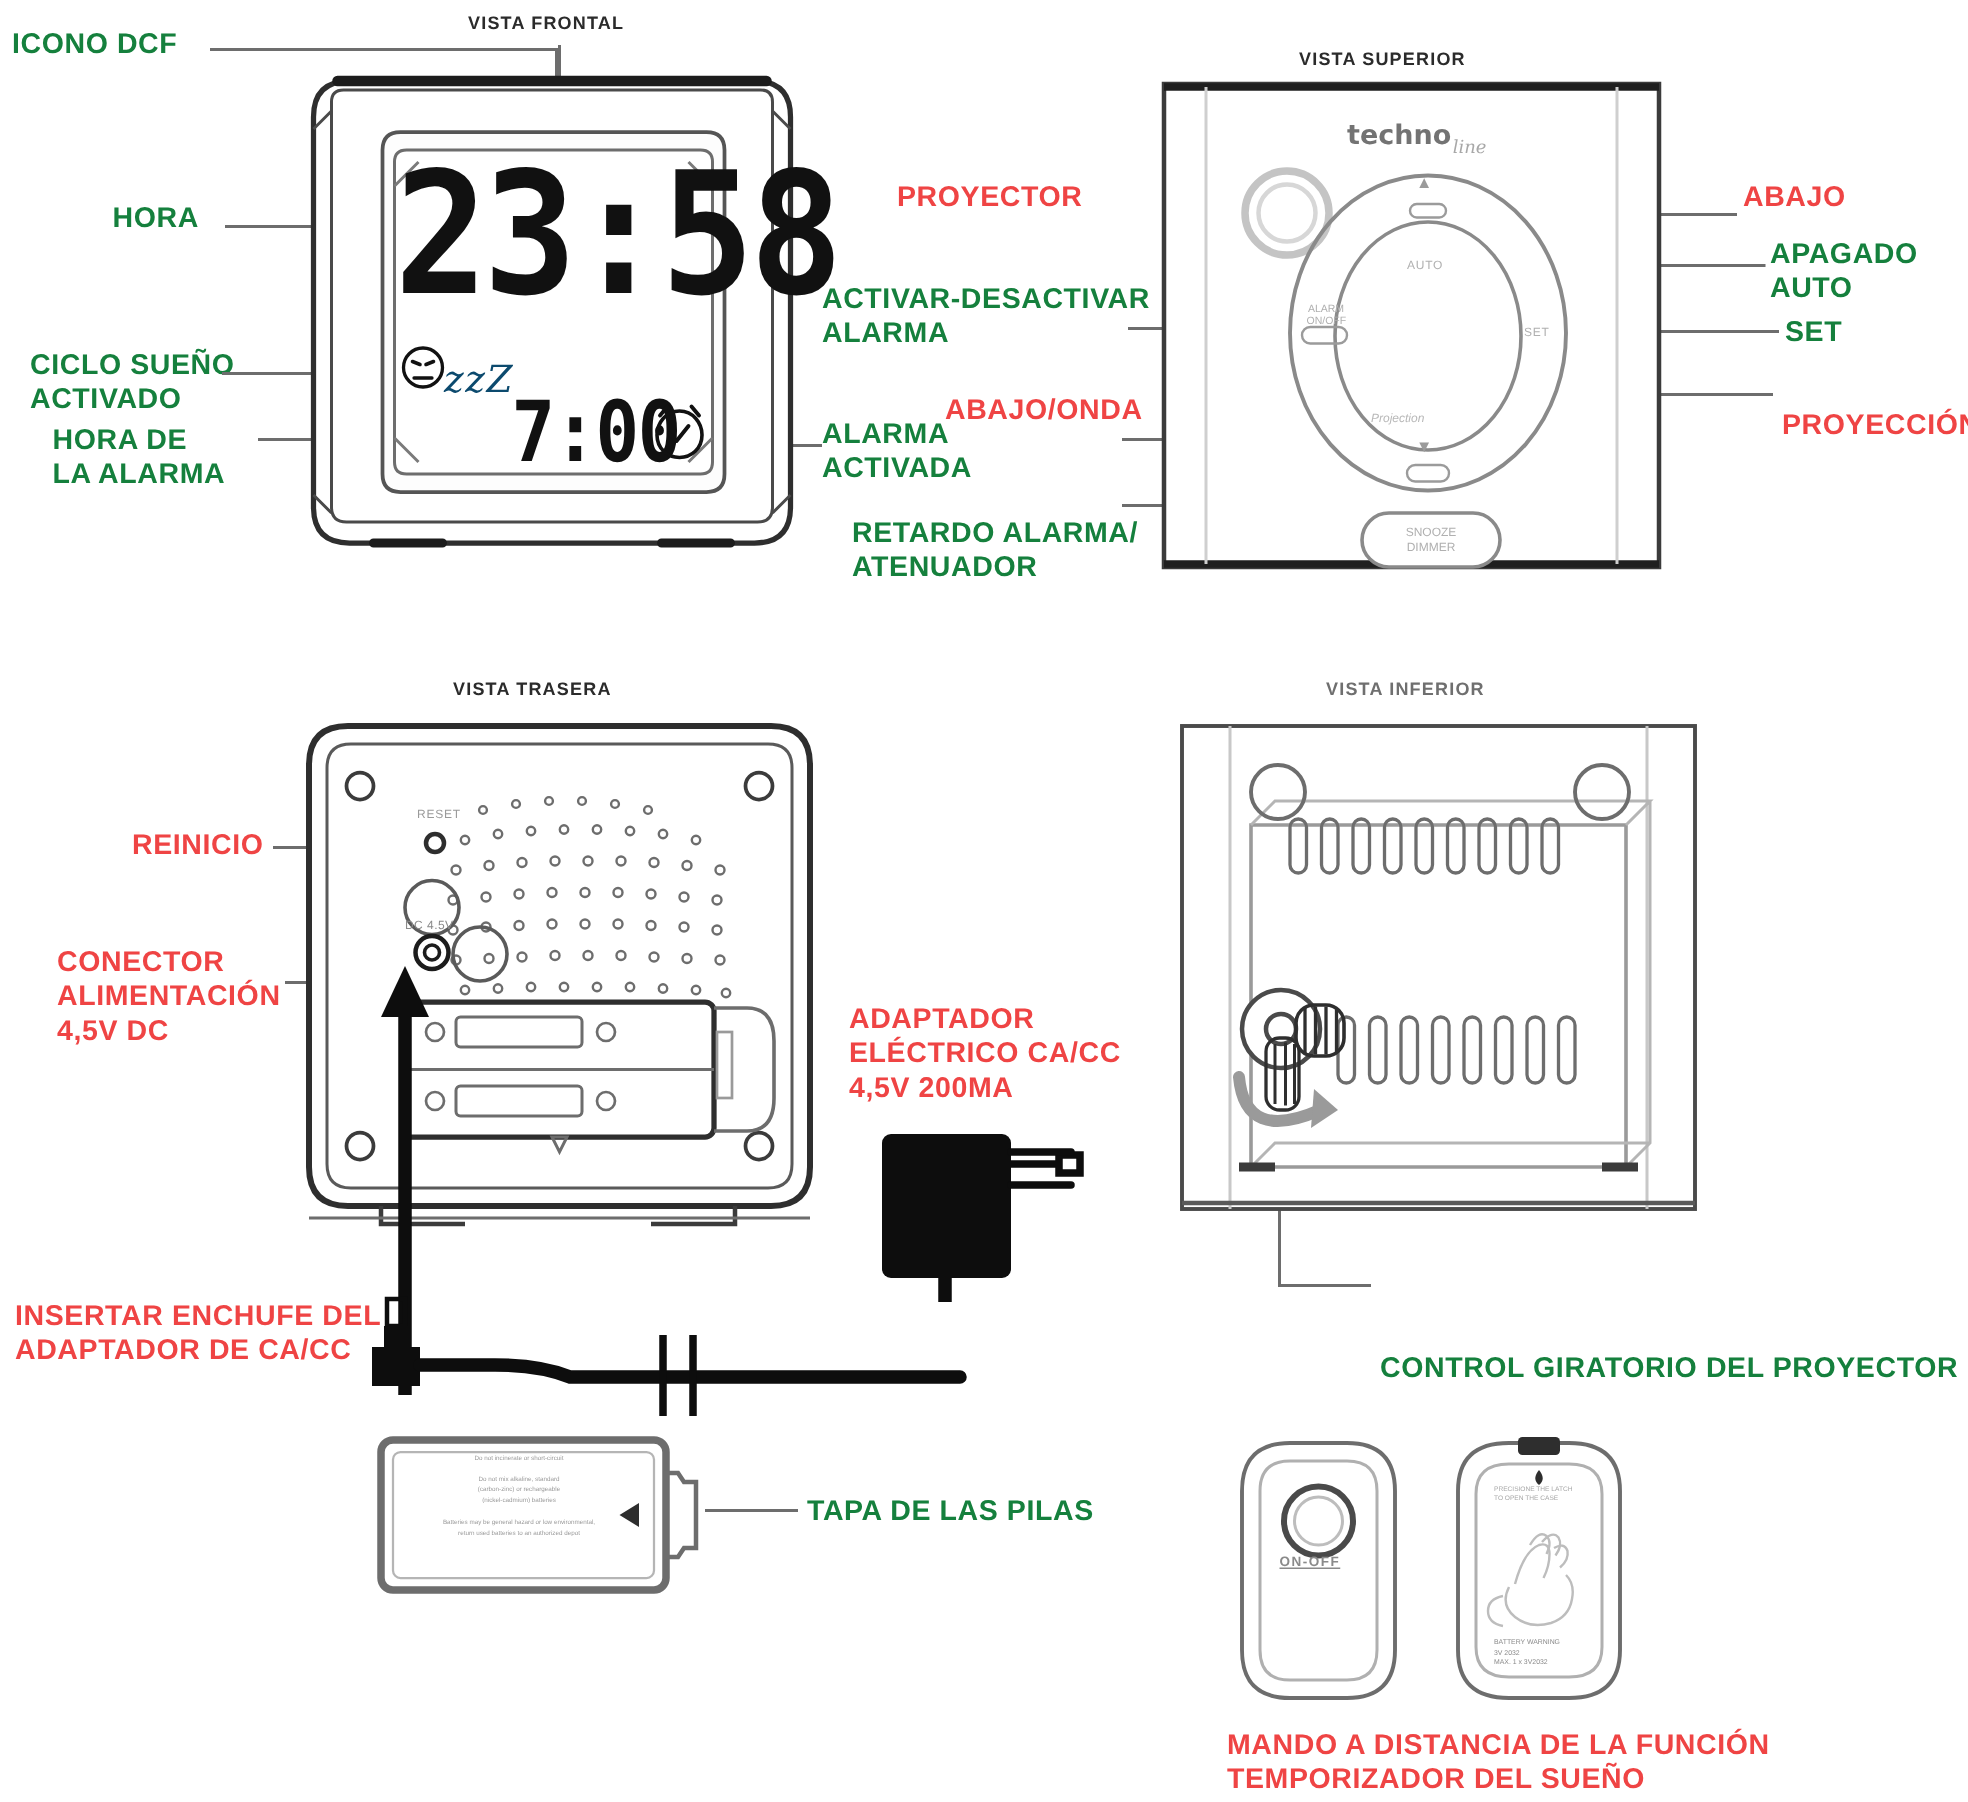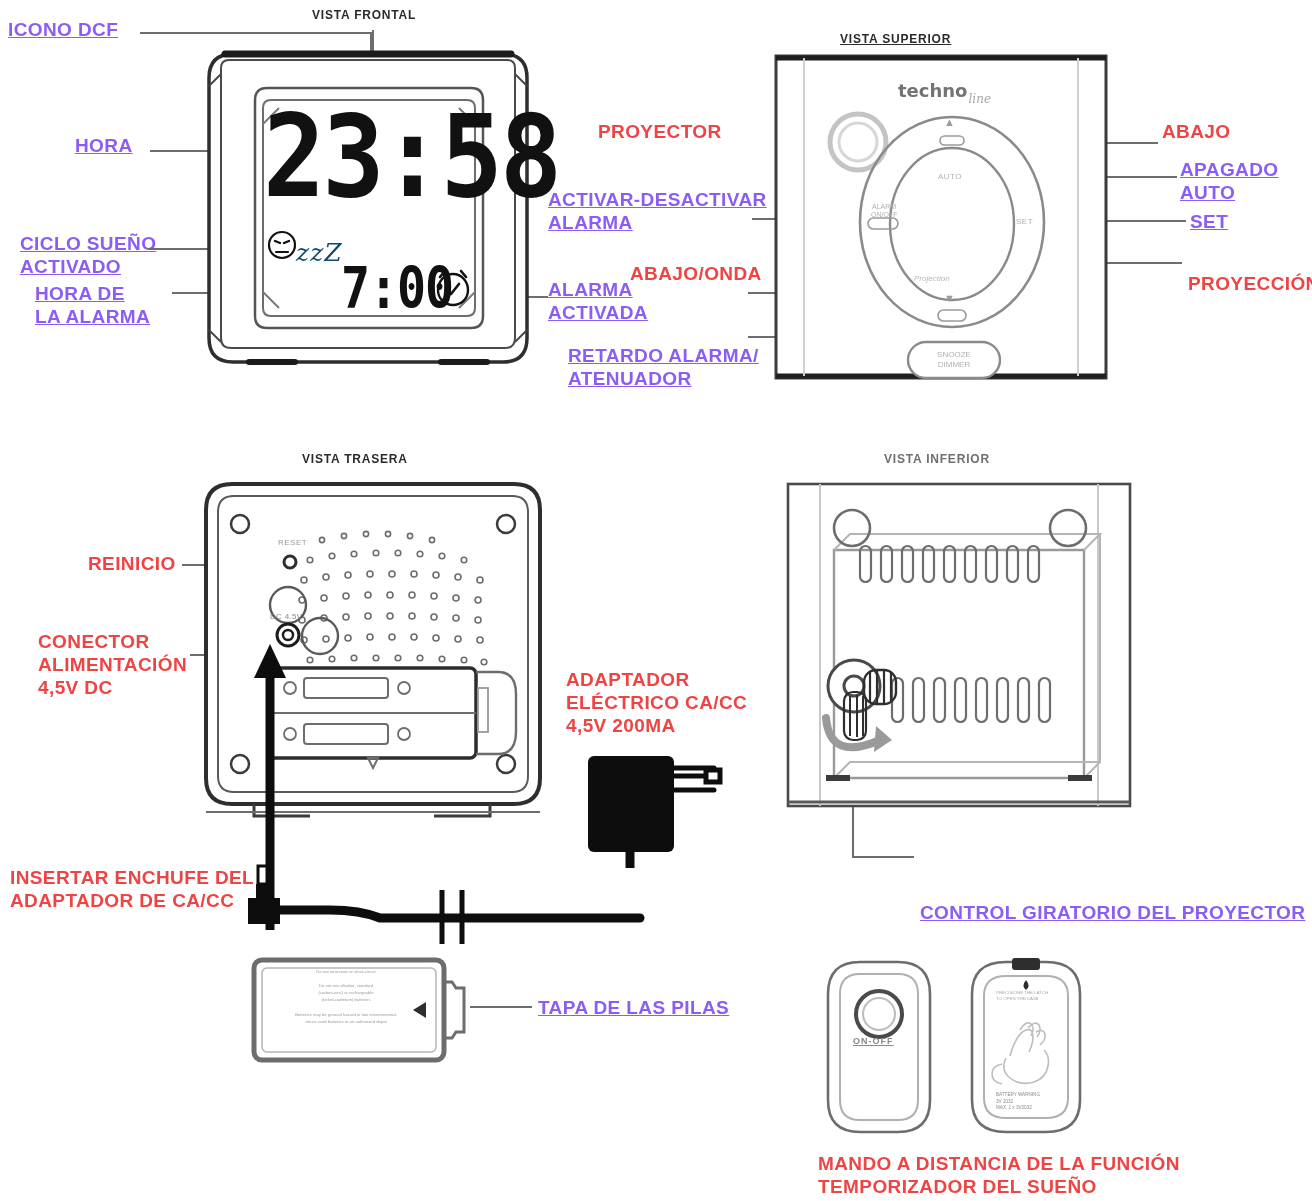--- a/index.html
+++ b/index.html
@@ -7,21 +7,21 @@
     width:1312px;height:1201px;position:relative;overflow:hidden;
     font-family:"Liberation Sans", sans-serif;
     color:#3d3d3d;
     -webkit-font-smoothing:antialiased;
   }
   .lbl{
     position:absolute;font-weight:bold;font-size:19px;line-height:23px;
     color:#555;letter-spacing:.4px;white-space:pre-line;
   }
   .lbl.dim{color:#ef4444;}
-  .lbl.dark{color:#8b5cf6;text-decoration:underline;}
+  .lbl.dark{color:#15803d;}
   .title{
     position:absolute;font-weight:bold;font-size:12px;letter-spacing:.8px;
     color:#2b2b2b;
   }
   .title.faded{color:#6f6f6f;}
   .ln{position:absolute;background:#6d6d6d;height:2px;}
   .ln.v{width:2px;height:auto;}
   svg{position:absolute;overflow:visible;}
   .vw{position:absolute;}
 </style>
@@ -81,21 +81,21 @@
   <div style="position:absolute;left:33px;top:138px;font-family:'DejaVu Serif',serif;font-weight:normal;font-style:italic;font-size:25px;color:#0c4a6e;letter-spacing:1px;">zzZ</div>
   <div style="position:absolute;left:78px;top:160px;font-family:'DejaVu Sans Mono',monospace;font-weight:bold;font-size:46px;line-height:46px;letter-spacing:-1px;color:#111;transform:scaleX(1.05) scaleY(1.22);transform-origin:left top;">7:00</div>
 
   <svg width="36" height="40" style="position:absolute;left:172px;top:168px;">
     <path d="M18 6 C27 6 33 14 33 22 C33 31 26 37 18 37 C10 37 3 31 3 22 C3 14 9 6 18 6 Z" fill="none" stroke="#111" stroke-width="2.4"></path>
     <path d="M5 9 L10 3 M31 9 L26 3" stroke="#111" stroke-width="2.6" stroke-linecap="round"></path>
     <path d="M11 21 l5 5 l8 -10" fill="none" stroke="#111" stroke-width="2.6" stroke-linecap="round" stroke-linejoin="round"></path>
   </svg>
 </div>
 
-<div class="title" style="left:840px;top:32px;text-decoration:underline;">VISTA SUPERIOR</div>
+<div class="title" style="left:866px;top:32px;">VISTA SUPERIOR</div>
 
 <div class="lbl dim" style="left:598px;top:120px;">PROYECTOR</div>
 
 <div class="lbl dark" style="left:548px;top:188px;">ACTIVAR-DESACTIVAR
 ALARMA</div>
 <div class="ln" style="left:752px;top:218px;width:120px;"></div>
 
 <div class="lbl dim" style="left:630px;top:262px;">ABAJO/ONDA</div>
 <div class="ln" style="left:748px;top:292px;width:188px;"></div>
 

